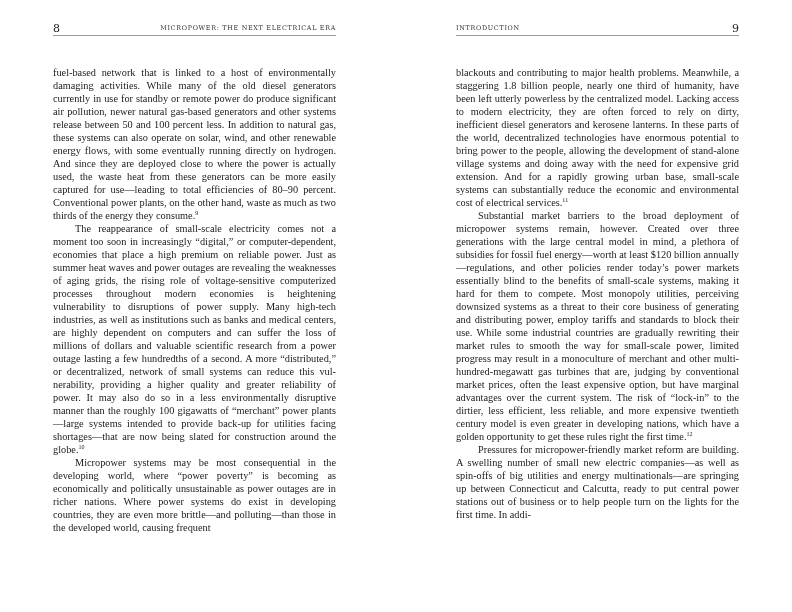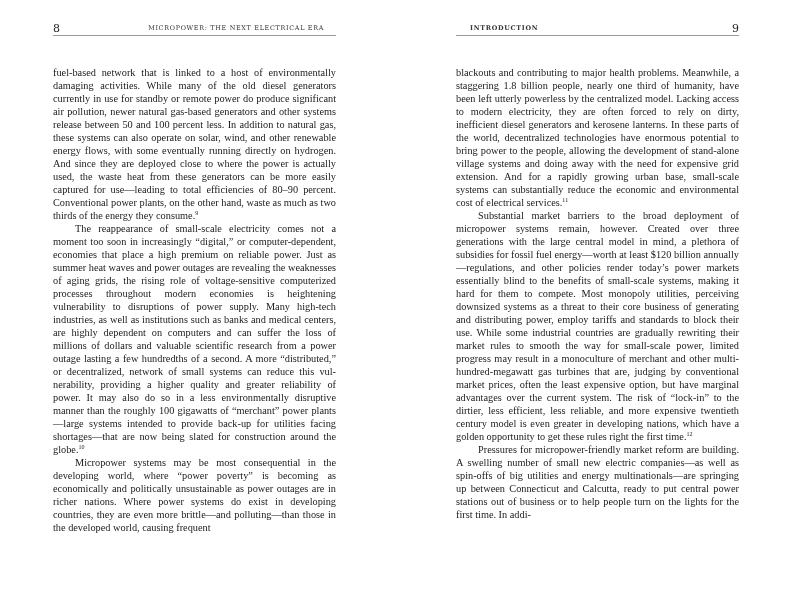--- a/index.html
+++ b/index.html
@@ -12,22 +12,22 @@
     border-bottom: 1.5px solid #9a9a9a;
     font-family: "DejaVu Serif", serif; color: #222;
   }
   .folio { position: absolute; top: 0; font-size: 11px; line-height: 13px; }
   .left .folio { left: 0; }
   .right .folio { right: 0; }
   .head-title {
     position: absolute; top: 2px; font-size: 6.4px; letter-spacing: 0.7px;
     text-transform: uppercase; line-height: 9px; color: #333;
   }
-  .left .head-title { right: 12px; }
-  .right .head-title { left: 14px; font-weight: bold; }
+  .left .head-title { right: 0; }
+  .right .head-title { left: 0; }
   .body {
     position: absolute; top: 66px; left: 0; width: 283px;
     font-family: "Liberation Serif", serif; font-size: 10.3px; line-height: 13px;
     color: #1a1a1a; text-align: justify; hyphens: manual;
   }
   .body p { margin: 0; }
   .body p.indent { text-indent: 22px; }
   sup { font-size: 6px; line-height: 0; vertical-align: 4px; }
 </style>
 </head>

